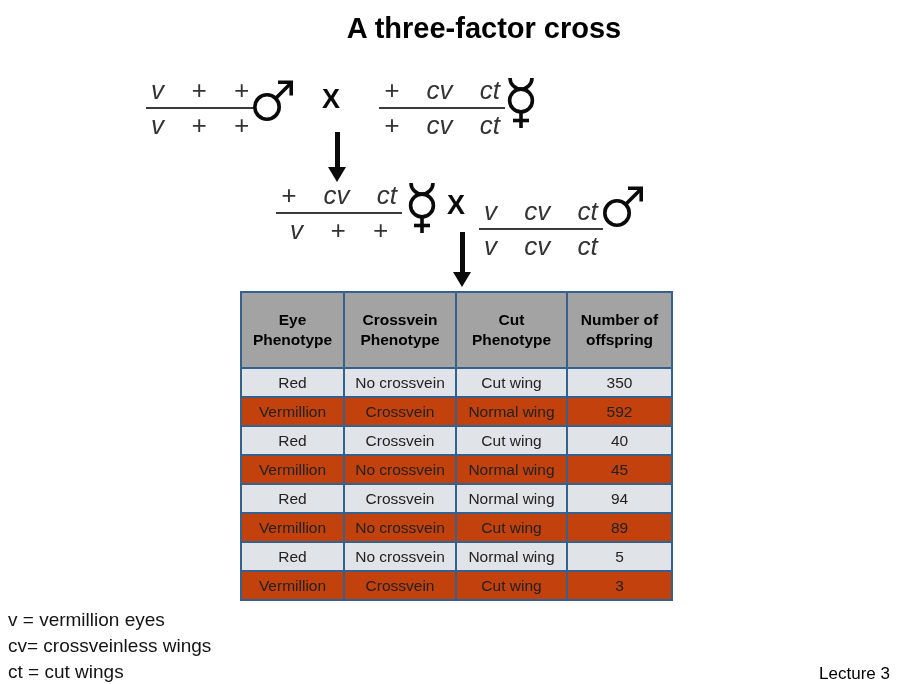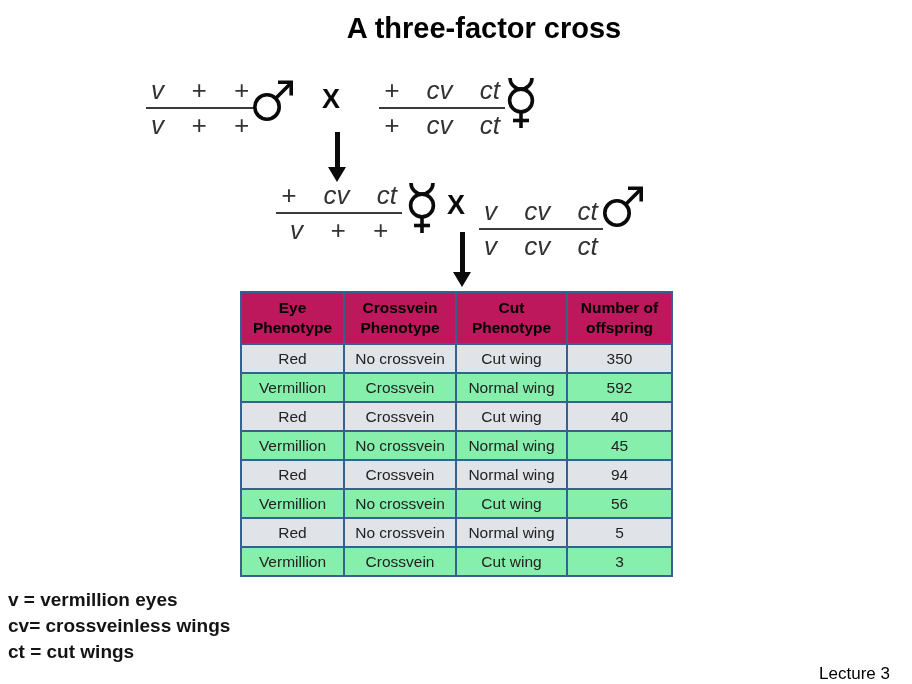--- a/index.html
+++ b/index.html
@@ -20,25 +20,25 @@
   .sex-icon { position:absolute; }
   
   .arrow { position:absolute; display:flex; flex-direction:column; align-items:center; }
   .arrow .shaft { width:5px; background:#0a0a0a; }
   .arrow .head { width:0; height:0; border-left:9px solid transparent;
                  border-right:9px solid transparent; border-top:15px solid #0a0a0a; }
   
   .tbl-wrap { position:absolute; left:240px; top:291px; }
   table { border-collapse:collapse; table-layout:fixed; }
   th, td { border:2px solid #35618f; text-align:center; vertical-align:middle; }
-  th { font-size:15.5px; font-weight:bold; color:#000; height:46px; padding:2px 2px; line-height:1.3; background:#be185d; }
-  td { font-size:15.5px; color:#222; height:27px; padding:0 2px; background:#86efac; }
+  th { font-size:15.5px; font-weight:bold; color:#000; height:46px; padding:14px 2px; line-height:1.3; background:#a3a3a3; }
+  td { font-size:15.5px; color:#222; height:27px; padding:0 2px; background:#c2410c; }
   tbody tr:nth-child(odd) td { background:#e0e3e7; }
   
-  .legend { position:absolute; left:8px; top:587px; font-size:19px; line-height:26px; color:#141414;font-weight:bold; }
+  .legend { position:absolute; left:8px; top:607px; font-size:19px; line-height:26px; color:#141414; }
   .footer { position:absolute; top:664px; right:22px; font-size:17px; font-weight:normal; color:#000; }
 </style>
 </head>
 <body>
 
 <div class="slide">
 
   <div class="title">A three-factor cross</div>
 
   <div class="fraction" style="left:146px; top:76px;">
@@ -137,21 +137,21 @@
         <tr>
           <td>Red</td>
           <td>Crossvein</td>
           <td>Normal wing</td>
           <td>94</td>
         </tr>
         <tr>
           <td>Vermillion</td>
           <td>No crossvein</td>
           <td>Cut wing</td>
-          <td>56</td>
+          <td>89</td>
         </tr>
         <tr>
           <td>Red</td>
           <td>No crossvein</td>
           <td>Normal wing</td>
           <td>5</td>
         </tr>
         <tr>
           <td>Vermillion</td>
           <td>Crossvein</td>

